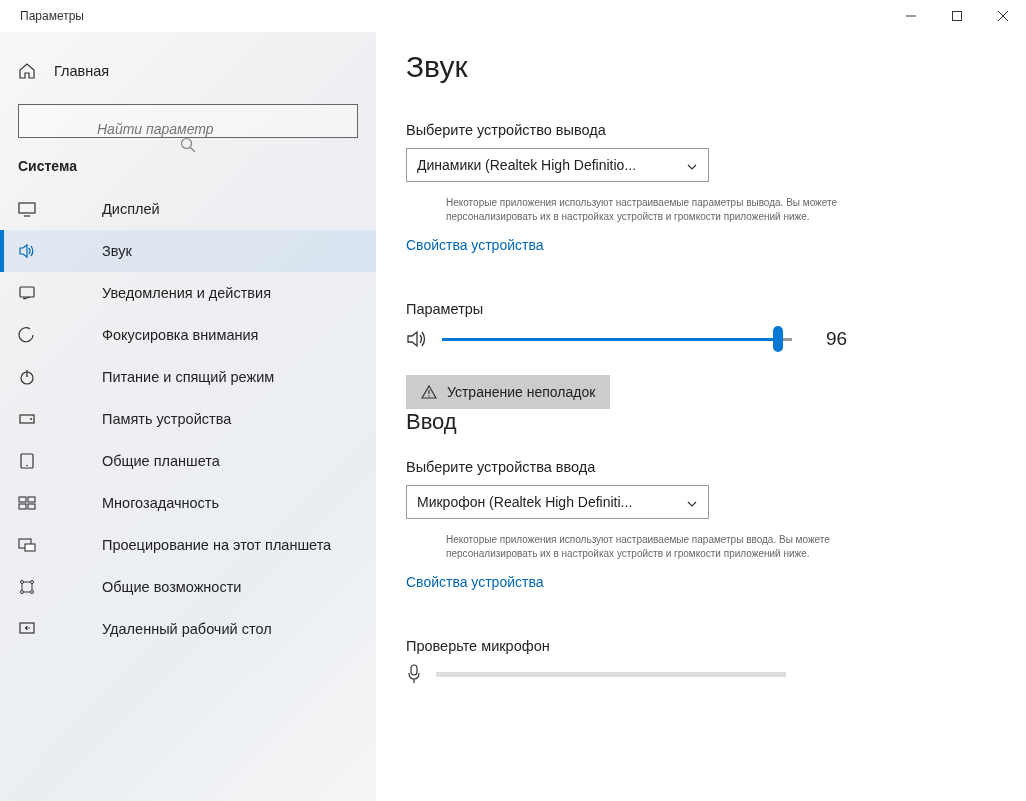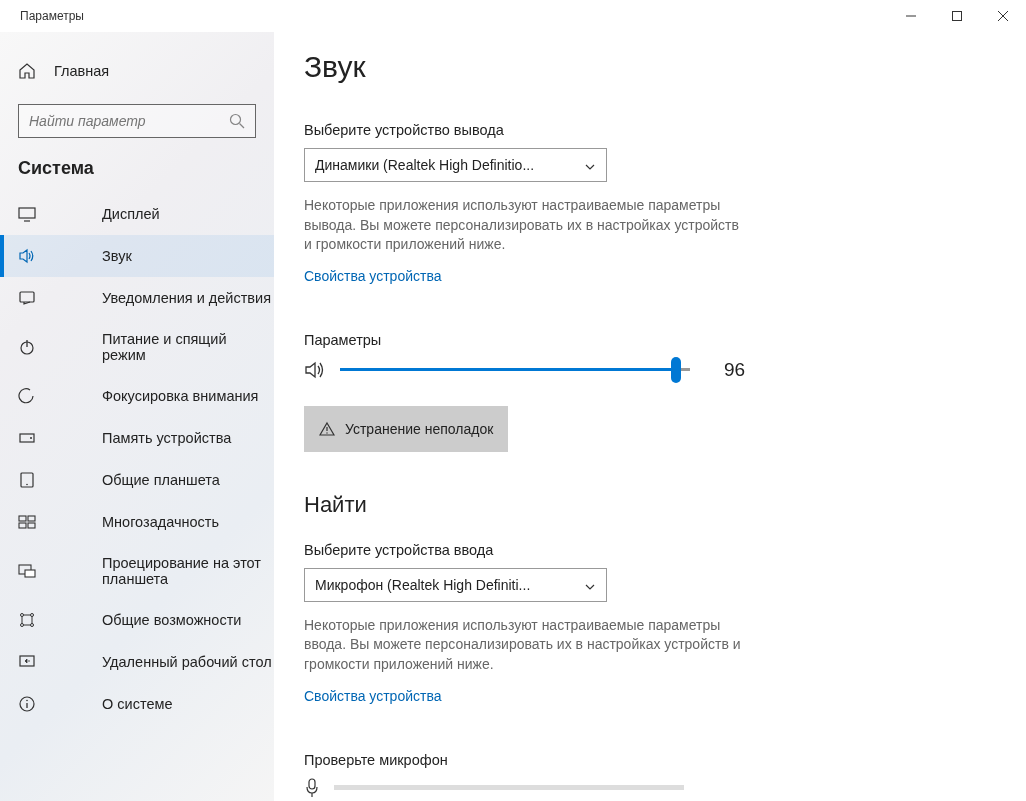--- a/index.html
+++ b/index.html
@@ -6,58 +6,58 @@
 body { width: 1026px; height: 801px; background: #fff; overflow: hidden; position: relative; }
 
 .titlebar { height: 32px; display: flex; align-items: center; padding-left: 20px; font-size: 12px; color: #333; }
 .titlebar-text { flex: 1; }
 .titlebar-controls { display: flex; }
 .titlebar-btn { width: 46px; height: 32px; display: flex; align-items: center; justify-content: center; cursor: pointer; }
 .titlebar-btn svg { width: 10px; height: 10px; }
 
 .content { display: flex; height: calc(100% - 32px); }
 
-.sidebar { width: 274px; padding-top: 22px; background: linear-gradient(135deg, #f8f8f8 0%, #f0eff2 30%, #eaeef3 70%, #f5f5f5 100%); }
+.sidebar { width: 376px; padding-top: 22px; background: linear-gradient(135deg, #f8f8f8 0%, #f0eff2 30%, #eaeef3 70%, #f5f5f5 100%); }
 .home-row { display: flex; align-items: center; padding: 8px 0 8px 18px; cursor: pointer; }
 .home-icon { width: 18px; height: 18px; margin-right: 18px; }
 .home-label { font-size: 14.5px; color: #222; }
 
-.search-box { margin: 16px 18px 20px 18px; height: 34px; border: 1px solid #666; background: rgba(255,255,255,0.4); display: flex; align-items: center; padding: 16px 10px; }
+.search-box { margin: 16px 18px 20px 18px; height: 34px; border: 1px solid #666; background: rgba(255,255,255,0.4); display: flex; align-items: center; padding: 16px 10px; flex-direction: column; }
 .search-input { flex: 1; border: none; background: transparent; outline: none; font-size: 14px; font-style: italic; color: #555; }
 .search-icon { width: 16px; height: 16px; opacity: 0.7; }
 
-.category-header { font-size: 18px; font-weight: 600; color: #222; padding: 0 18px 14px 18px; }
+.category-header { font-size: 14px; font-weight: 600; color: #222; padding: 0 18px 14px 18px; }
 
 .nav-list { list-style: none; }
 .nav-item { display: flex; align-items: center; padding: 12px 0 12px 18px; cursor: pointer; font-size: 14.5px; color: #222; position: relative; gap: 48px; }
 .nav-item.active { background: rgba(0,120,215,0.08); }
 .nav-item.active::before { content: ""; position: absolute; left: 0; top: 0; bottom: 0; width: 4px; background: #0078d4; }
 .nav-icon { width: 18px; height: 18px; margin-right: 18px; flex-shrink: 0; display: flex; align-items: center; justify-content: center; }
 .nav-icon svg { width: 18px; height: 18px; }
 
 .main { flex: 1; padding: 18px 30px 0 30px; overflow-y: auto; }
 .page-title { font-size: 30px; font-weight: 400; color: #222; margin-bottom: 38px; }
 
 .section-label { font-size: 14.5px; color: #222; margin-bottom: 10px; margin-top: 24px; }
 .select-box { width: 303px; height: 34px; border: 1px solid #999; display: flex; align-items: center; padding: 0 10px; cursor: pointer; margin-bottom: 14px; }
 .select-value { flex: 1; font-size: 14px; color: #222; white-space: nowrap; overflow: hidden; text-overflow: ellipsis; }
 .select-chevron { width: 12px; height: 12px; }
 
-.desc-text { font-size: 14px; color: #666; max-width: 440px; line-height: 1.4; margin-bottom: 12px; }
+.desc-text { font-size: 10px; color: #666; max-width: 440px; line-height: 1.4; margin-bottom: 12px; margin-left: 40px; }
 .link { font-size: 14px; color: #0066b4; cursor: pointer; display: inline-block; margin-bottom: 24px; }
 
 .volume-row { display: flex; align-items: center; margin-bottom: 24px; margin-top: 6px; }
 .speaker-icon { width: 22px; height: 22px; margin-right: 14px; }
 .slider-track { position: relative; width: 350px; height: 24px; display: flex; align-items: center; }
 .slider-bg { position: absolute; left: 0; right: 0; height: 3px; background: #999; }
 .slider-fill { position: absolute; left: 0; height: 3px; background: #0078d4; width: 96%; }
 .slider-thumb { position: absolute; width: 10px; height: 26px; background: #0078d4; border-radius: 5px; left: 96%; transform: translateX(-50%); cursor: pointer; }
 .volume-val { margin-left: 34px; font-size: 19px; color: #222; }
 
-.troubleshoot-btn { display: inline-flex; align-items: center; height: 46px; padding: 0 14px; border: 1px solid #ccc; background: #ccc; cursor: pointer; font-size: 14px; color: #222; margin-bottom: 40px; }
+.troubleshoot-btn { display: inline-flex; align-items: center; height: 34px; padding: 0 14px; border: 1px solid #ccc; background: #ccc; cursor: pointer; font-size: 14px; color: #222; }
 .troubleshoot-btn svg { width: 16px; height: 16px; margin-right: 10px; }
 
 .section-heading { font-size: 22px; font-weight: 400; color: #222; margin-bottom: 20px; }
 
 .mic-row { display: flex; align-items: center; margin-top: 6px; }
 .mic-icon { width: 16px; height: 20px; margin-right: 14px; }
 .mic-bar { width: 350px; height: 5px; background: #ddd; position: relative; }
 </style>
 </head>
 <body>
@@ -132,33 +132,33 @@
             <svg viewBox="0 0 18 18">
               <rect x="2" y="3" width="14" height="10" rx="1" fill="none" stroke="#333" stroke-width="1.2"></rect>
               <path d="M6 13 L6 15 L12 13" fill="none" stroke="#333" stroke-width="1.2"></path>
             </svg>
           </span>
         <span>Уведомления и действия</span>
       </li>
       <li class="nav-item">
         <span class="nav-icon">
             <svg viewBox="0 0 18 18">
+              <path d="M12 3 A7 7 0 1 0 15 9" fill="none" stroke="#333" stroke-width="1.2"></path>
+            </svg>
+          </span>
+        <span>Фокусировка внимания</span>
+      </li>
+      <li class="nav-item">
+        <span class="nav-icon">
+            <svg viewBox="0 0 18 18">
               <circle cx="9" cy="10" r="6" fill="none" stroke="#333" stroke-width="1.2"></circle>
               <line x1="9" y1="2" x2="9" y2="9" stroke="#333" stroke-width="1.3"></line>
             </svg>
           </span>
         <span>Питание и спящий режим</span>
-      </li>
-      <li class="nav-item">
-        <span class="nav-icon">
-            <svg viewBox="0 0 18 18">
-              <path d="M12 3 A7 7 0 1 0 15 9" fill="none" stroke="#333" stroke-width="1.2"></path>
-            </svg>
-          </span>
-        <span>Фокусировка внимания</span>
       </li>
       <li class="nav-item">
         <span class="nav-icon">
             <svg viewBox="0 0 18 18">
               <rect x="2" y="5" width="14" height="8" fill="none" stroke="#333" stroke-width="1.2"></rect>
               <circle cx="13" cy="9" r="1" fill="#333"></circle>
             </svg>
           </span>
         <span>Память устройства</span>
       </li>
@@ -204,30 +204,20 @@
         <span>Общие возможности</span>
       </li>
       <li class="nav-item">
         <span class="nav-icon">
             <svg viewBox="0 0 18 18">
               <rect x="2" y="3" width="14" height="10" fill="none" stroke="#333" stroke-width="1.2"></rect>
               <path d="M7 8 L9 6 L9 10 Z M11 7 L11 9" fill="#333" stroke="#333" stroke-width="0.8"></path>
             </svg>
           </span>
         <span>Удаленный рабочий стол</span>
-      </li>
-      <li class="nav-item">
-        <span class="nav-icon">
-            <svg viewBox="0 0 18 18">
-              <circle cx="9" cy="9" r="7" fill="none" stroke="#333" stroke-width="1.2"></circle>
-              <line x1="9" y1="8" x2="9" y2="13" stroke="#333" stroke-width="1.3"></line>
-              <circle cx="9" cy="5.5" r="0.8" fill="#333"></circle>
-            </svg>
-          </span>
-        <span>О системе</span>
       </li>
     </ul>
   </div>
 
   <div class="main">
     <h1 class="page-title">Звук</h1>
 
     <div class="section-label">Выберите устройство вывода</div>
     <div class="select-box">
       <span class="select-value">Динамики (Realtek High Definitio...</span>
@@ -257,21 +247,21 @@
 
     <button class="troubleshoot-btn">
       <svg viewBox="0 0 16 16">
           <path d="M8 2 L15 14 L1 14 Z" fill="none" stroke="#333" stroke-width="1.2"></path>
           <line x1="8" y1="6" x2="8" y2="10" stroke="#333" stroke-width="1.2"></line>
           <circle cx="8" cy="12" r="0.7" fill="#333"></circle>
         </svg>
       <span>Устранение неполадок</span>
     </button>
 
-    <h2 class="section-heading">Найти</h2>
+    <h2 class="section-heading">Ввод</h2>
     <div class="section-label">Выберите устройства ввода</div>
     <div class="select-box">
       <span class="select-value">Микрофон (Realtek High Definiti...</span>
       <span class="select-chevron"><svg viewBox="0 0 12 12">
             <path d="M2 4 L6 8 L10 4" fill="none" stroke="#333" stroke-width="1.2"></path>
           </svg></span>
     </div>
     <div class="desc-text">Некоторые приложения используют настраиваемые параметры ввода. Вы можете персонализировать их в настройках устройств и громкости приложений ниже.</div>
     <a class="link">Свойства устройства</a>
 

